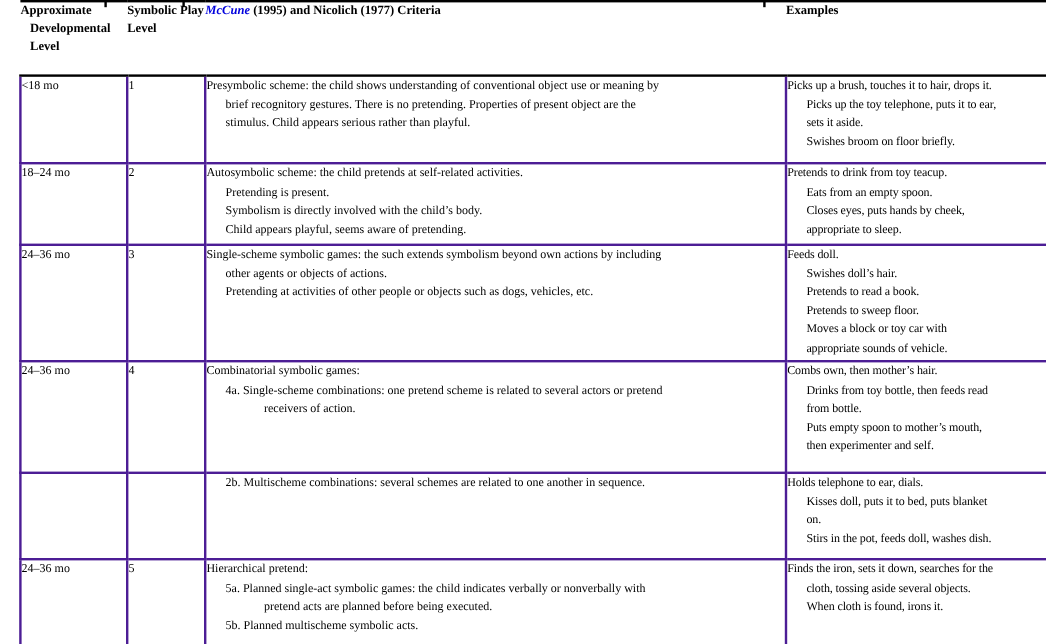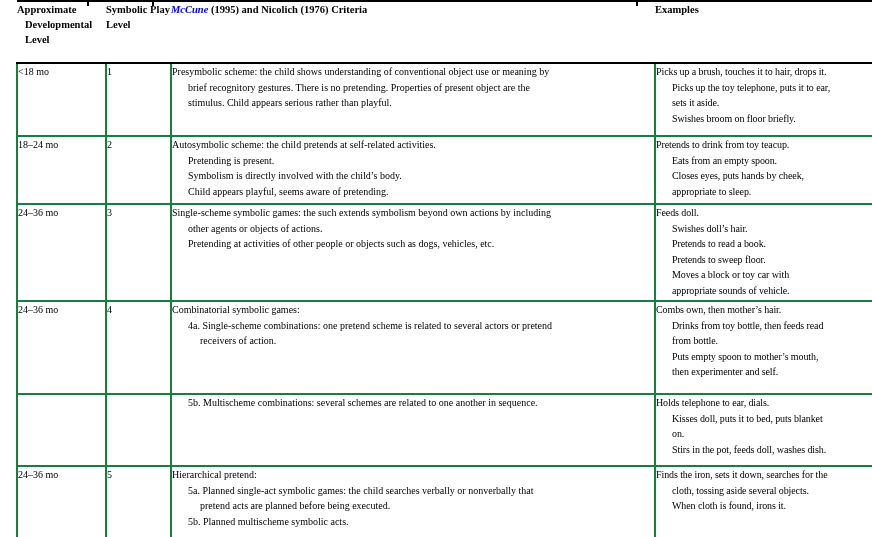--- a/index.html
+++ b/index.html
@@ -18,21 +18,21 @@
     padding-left: 16px;
   }
   table.play-table {
     border-collapse: collapse;
     table-layout: fixed;
     width: 872px;
     font-size: 10px;
     line-height: 15.5px;
   }
   table.play-table td, table.play-table th {
-    border: 2px solid #15803d;
+    border: 2px solid #4c1d95;
     vertical-align: top;
     padding: 0;
     overflow: hidden;
   }
   
   tr.hdr th {
     border-left: none;
     border-right: none;
     border-top: 2px solid #000000;
     border-bottom: 2px solid #000000;
@@ -68,21 +68,21 @@
   tbody tr:nth-child(4) { height: 93px; }
   tbody tr:nth-child(5) { height: 72px; }
   tbody tr:nth-child(6) { height: 72px; }
   td.c-dev  { padding: 4px 2px 0 7px; }
   td.c-play { padding: 4px 2px 0 9px; }
   td.c-crit { padding: 4px 5px 0 7px; }
   td.c-ex   { padding: 4px 3px 0 6px; letter-spacing: -0.1px; }
   .ln { white-space: normal; }
   .ln.i0 { padding-left: 16px; text-indent: -16px; }
   .ln.i1 { margin-left: 16px; padding-left: 16px; text-indent: -16px; }
-  .ln.i2 { margin-left: 28px; padding-left: 16px; text-indent: -16px; }
+  .ln.i2 { margin-left: 48px; padding-left: 16px; text-indent: -16px; }
   .mc-link { cursor: pointer; }
   
   .tick {
     position: absolute;
     top: 0;
     width: 2px;
     height: 6px;
     background: #000000;
   }
   .tick.t1 { left: 87px; }
@@ -102,21 +102,21 @@
     </colgroup>
     <thead>
       <tr class="hdr">
         <th class="h-dev">
           <div class="wrapind">Approximate Developmental Level</div>
         </th>
         <th class="h-play">
           <div>Symbolic Play Level</div>
         </th>
         <th class="h-crit">
-          <span class="mc-link" style="color: rgb(0, 0, 221); font-style: italic;">McCune</span><span> (1995) and Nicolich (1976) Criteria</span>
+          <span class="mc-link" style="color: rgb(0, 0, 221); font-style: italic;">McCune</span><span> (1995) and Nicolich (1977) Criteria</span>
         </th>
         <th class="h-ex">
           <div>Examples</div>
         </th>
       </tr>
     </thead>
     <tbody>
         <tr>
           <td class="c-dev">&lt;18 mo</td>
           <td class="c-play">1</td>
@@ -178,35 +178,35 @@
             <div class="ln i1">Drinks from toy bottle, then feeds read</div>
             <div class="ln i1">from bottle.</div>
             <div class="ln i1">Puts empty spoon to mother’s mouth,</div>
             <div class="ln i1">then experimenter and self.</div>
           </td>
         </tr>
         <tr>
           <td class="c-dev"></td>
           <td class="c-play"></td>
           <td class="c-crit">
-            <div class="ln i1">5b. Multischeme combinations: several schemes are related to one another in sequence.</div>
+            <div class="ln i1">2b. Multischeme combinations: several schemes are related to one another in sequence.</div>
           </td>
           <td class="c-ex">
             <div class="ln i0">Holds telephone to ear, dials.</div>
             <div class="ln i1">Kisses doll, puts it to bed, puts blanket</div>
             <div class="ln i1">on.</div>
             <div class="ln i1">Stirs in the pot, feeds doll, washes dish.</div>
           </td>
         </tr>
         <tr>
           <td class="c-dev">24–36 mo</td>
           <td class="c-play">5</td>
           <td class="c-crit">
             <div class="ln i0">Hierarchical pretend:</div>
-            <div class="ln i1">5a. Planned single-act symbolic games: the child searches verbally or nonverbally that</div>
+            <div class="ln i1">5a. Planned single-act symbolic games: the child indicates verbally or nonverbally with</div>
             <div class="ln i2">pretend acts are planned before being executed.</div>
             <div class="ln i1">5b. Planned multischeme symbolic acts.</div>
           </td>
           <td class="c-ex">
             <div class="ln i0">Finds the iron, sets it down, searches for the</div>
             <div class="ln i1">cloth, tossing aside several objects.</div>
             <div class="ln i1">When cloth is found, irons it.</div>
           </td>
         </tr>
       </tbody>

